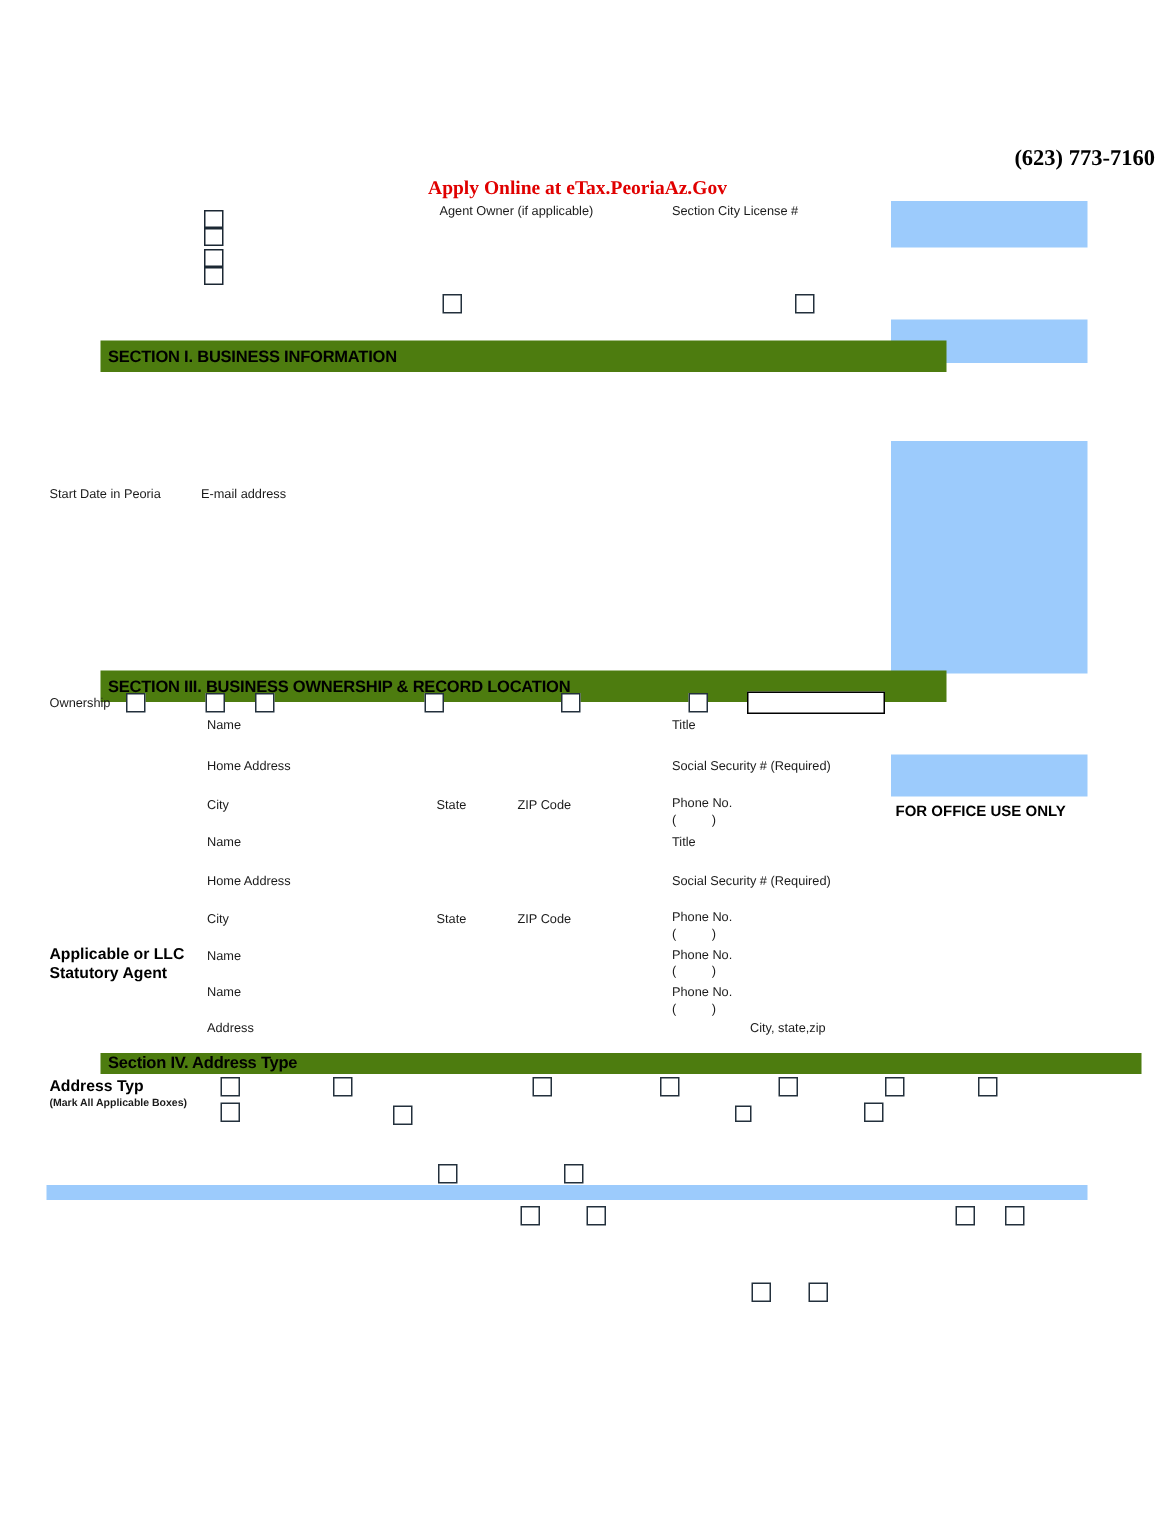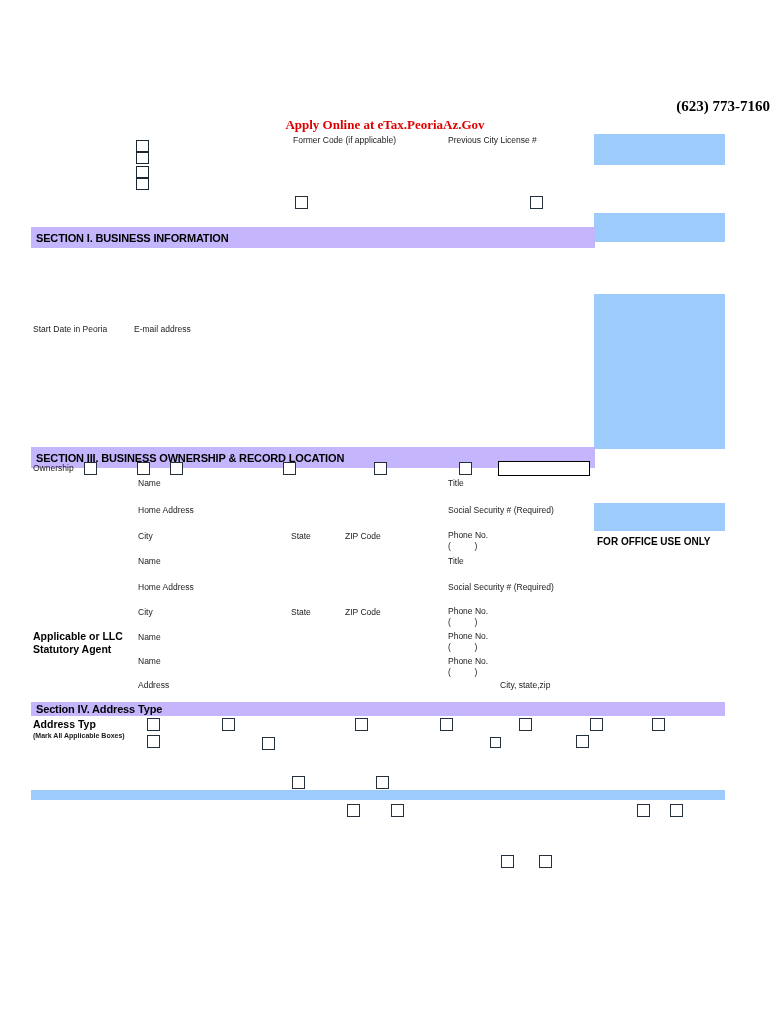--- a/index.html
+++ b/index.html
@@ -18,29 +18,30 @@
     background: #ffffff;
     overflow: hidden;
   }
   .abs { position: absolute; }
 
   
   .blue-fill {
     background: #9ccbfc;
   }
   .section-bar {
-    background: #c4b5fd;
+    background: #4d7c0f;
     font-size: 11px;
     font-weight: bold;
     color: #000000;
     letter-spacing: -0.15px;
     display: flex;
     align-items: center;
     padding-left: 5px;
     box-sizing: border-box;
+    margin-left: 36px;
   }
   .section-bar-plain {
     background: #9ccbfc;
   }
 
   
   .t {
     font-size: 8.5px;
     color: #1a1a1a;
     white-space: nowrap;
@@ -116,23 +117,23 @@
 </style>
 </head>
 <body>
 
 <div id="page">
 
   <div class="abs t-phone" style="left:0;top:98px;width:770px;text-align:right;">(623) 773-7160</div>
 
   <div class="abs t-apply" style="left:0;top:117px;width:770px;text-align:center;">Apply Online at eTax.PeoriaAz.Gov</div>
 
-  <div class="abs t" style="left:293px;top:136px;">Former Code (if applicable)</div>
-
-  <div class="abs t" style="left:448px;top:136px;">Previous City License #</div>
+  <div class="abs t" style="left:293px;top:136px;">Agent Owner (if applicable)</div>
+
+  <div class="abs t" style="left:448px;top:136px;">Section City License #</div>
 
   <div class="abs blue-fill" style="left:594px;top:134px;width:131px;height:31px;"></div>
 
   <div class="abs cb-tall" style="left:136px;top:140px;"></div>
   <div class="abs cb-tall" style="left:136px;top:152px;"></div>
   <div class="abs cb-tall" style="left:136px;top:166px;"></div>
   <div class="abs cb-tall" style="left:136px;top:178px;"></div>
 
   <div class="abs cb" style="left:295px;top:196px;"></div>
   <div class="abs cb" style="left:530px;top:196px;"></div>

